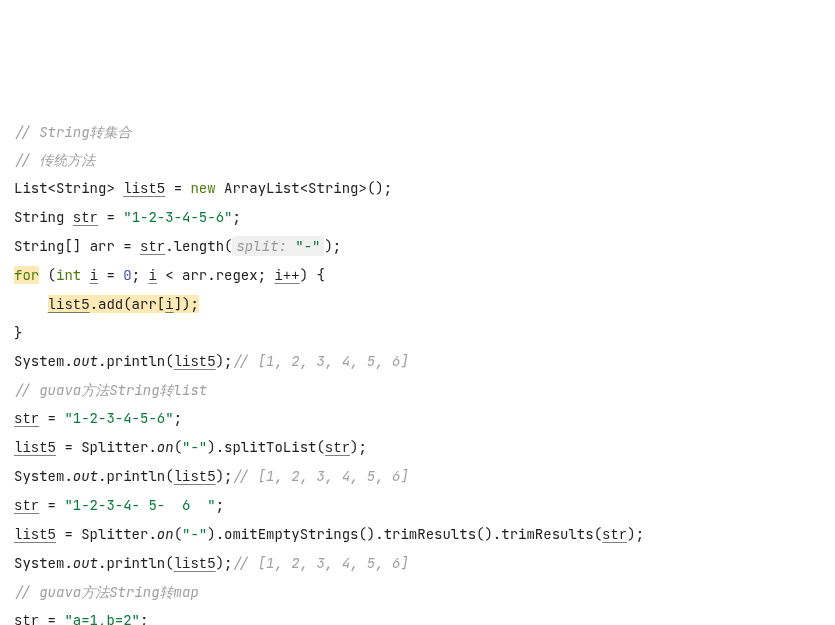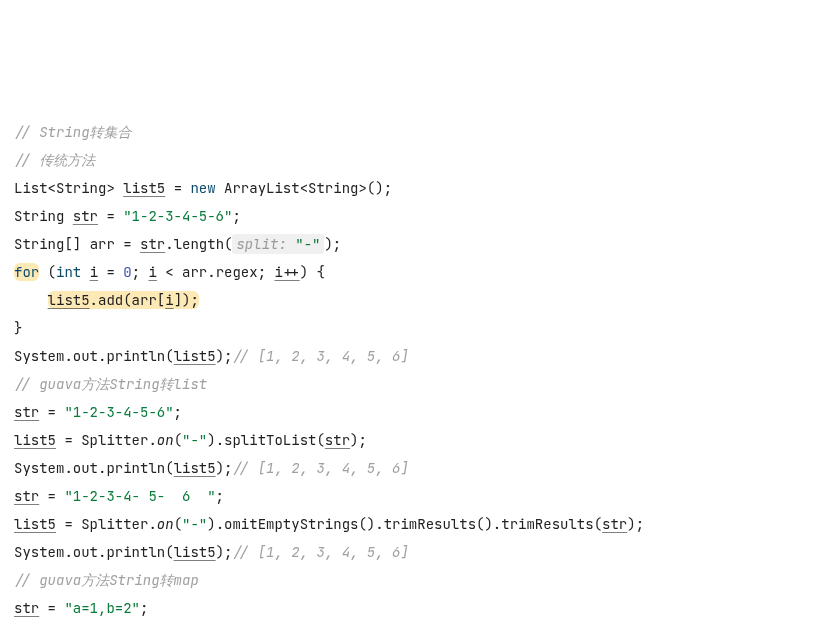--- a/index.html
+++ b/index.html
@@ -7,28 +7,28 @@
       padding: 6px 14px;
       font-family: "JetBrains Mono", "Menlo", "Consolas", monospace;
       font-size: 14px;
       line-height: 2.0;
       background: #ffffff;
       color: #222;
       white-space: pre;
       position: relative;
     }
     .c-comment { color: #a0a0a0; font-style: italic; text-align: center; }
-    .c-keyword { color: #0c4a6e; }
+    .c-keyword { color: #4d7c0f; }
     .c-string  { color: #087a3a; }
     .c-num     { color: #3f51b5; }
     .c-hint    { color: #9b9b9b; font-style: italic; }
     .c-italic  { font-style: italic; }
-    .c-italic-static { color: #222;}
-    .ul { text-decoration: underline; text-decoration-color: rgba(0,0,0,0.5); text-decoration-thickness: 1px; text-underline-offset: 3px;}
-    .hl { background-color: #fde9b6; border-radius: 6px;}
+    .c-italic-static { font-style: italic; color: #222;}
+    .ul { text-decoration: underline; text-decoration-color: rgba(0,0,0,0.5); text-decoration-thickness: 1px; text-underline-offset: 3px; font-family: Liberation Mono, monospace;}
+    .hl { background-color: #fde9b6; border-radius: 1px;}
     .hintbox { background-color: #f0f0f0; padding: 1px 4px; border-radius: 3px;}
   </style>
 </head>
 <body>
 
 
 
 <div><span class="c-comment">// String转集合</span>
 <span class="c-comment">// 传统方法</span>
 <span><span>List</span>&lt;<span>String</span>&gt; <span class="ul">list5</span> = <span class="c-keyword">new</span> <span>ArrayList</span>&lt;<span>String</span>&gt;();</span>

